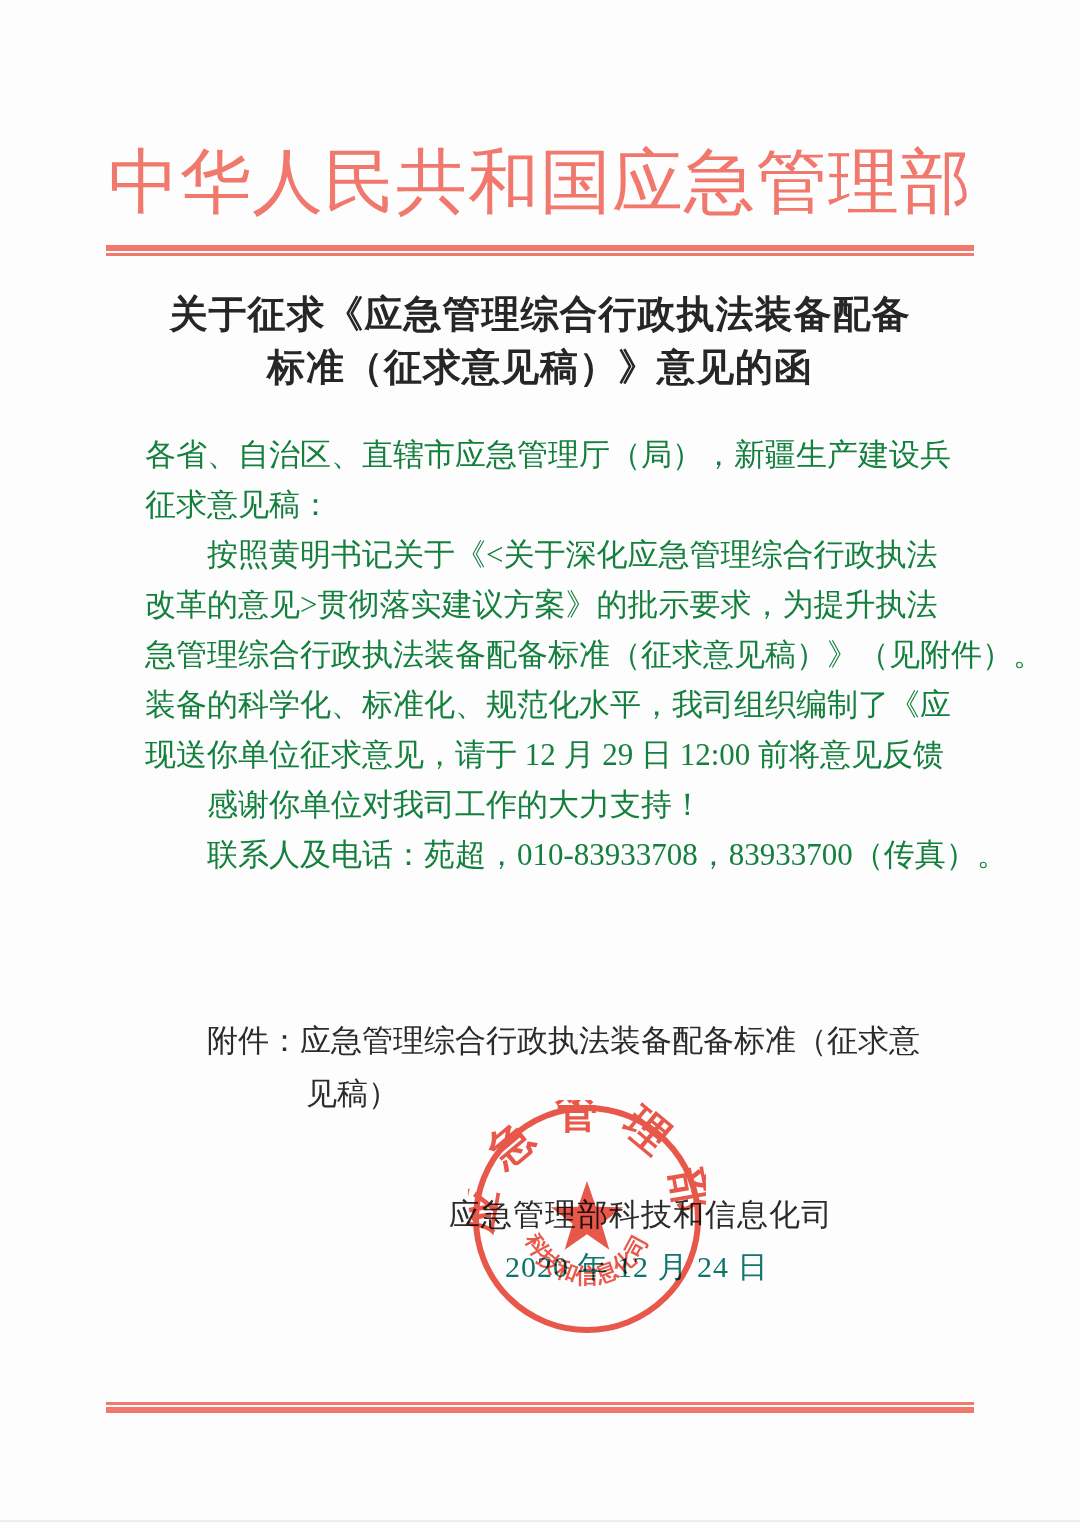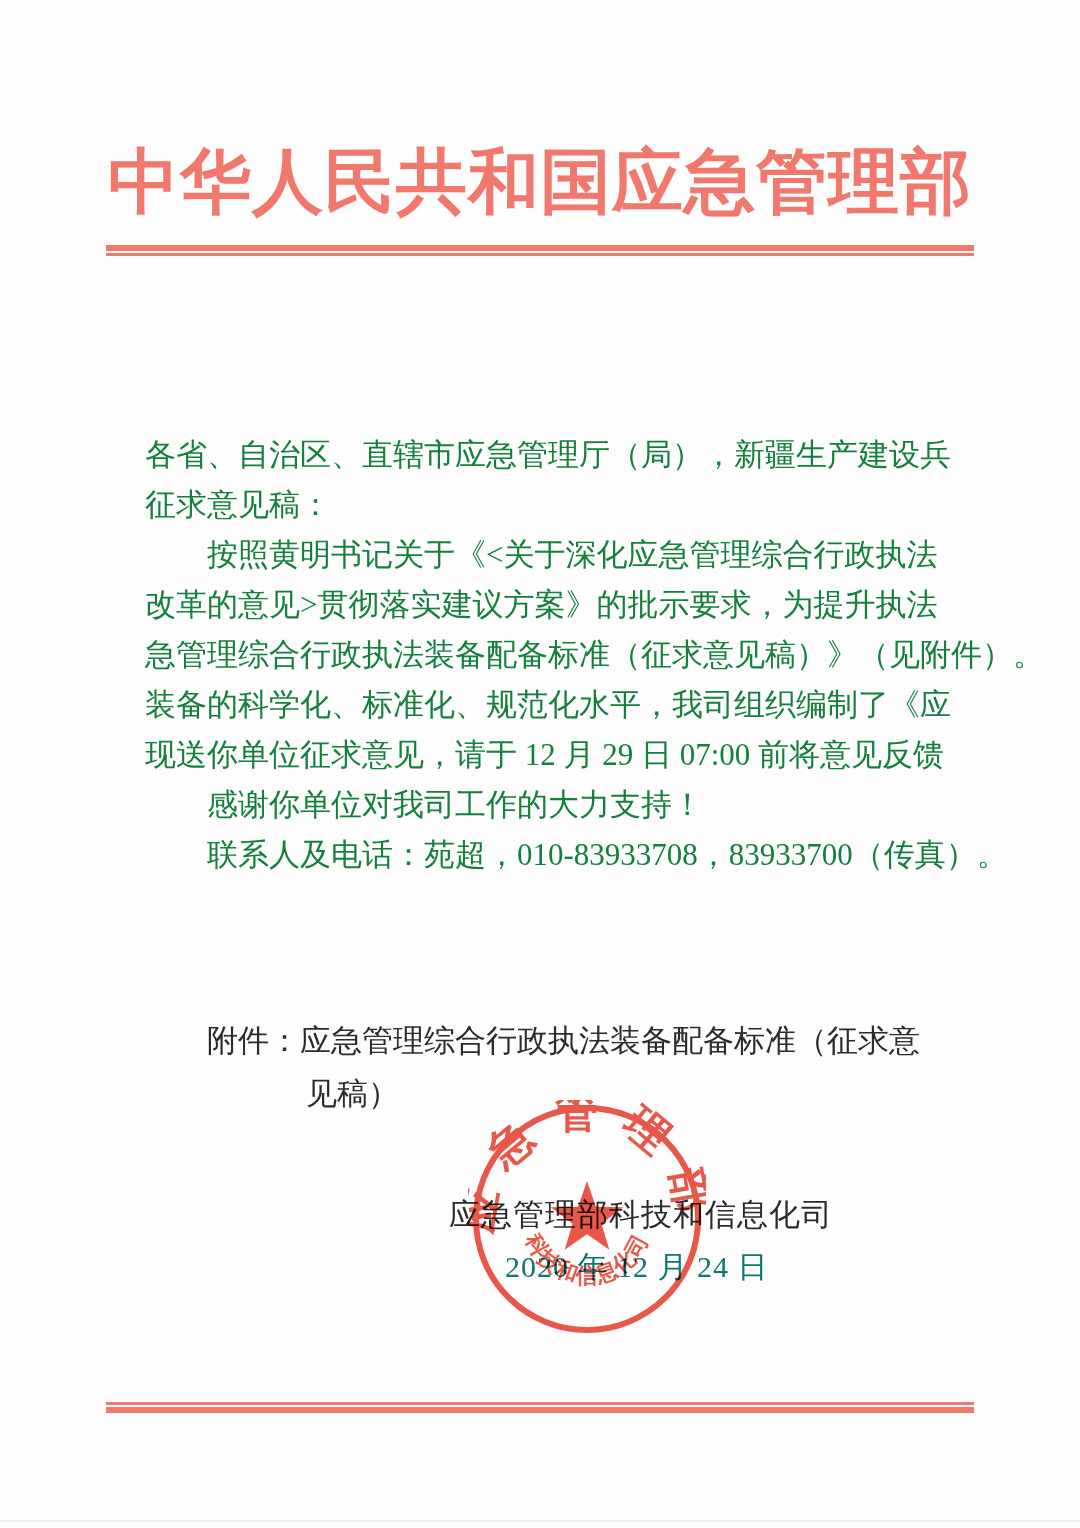--- a/index.html
+++ b/index.html
@@ -16,21 +16,21 @@
   }
 
   
   .letterhead {
     position: absolute;
     top: 143px;
     left: 0;
     width: 100%;
     text-align: center;
     font-size: 71px;
-    font-weight: bold;
+    font-weight: normal;
     letter-spacing: 1px;
     color: #f0786c;
     line-height: 1.1;
     white-space: nowrap;
   }
 
   
   .divider { position: absolute; left: 106px; width: 868px; }
   .divider-top { top: 245px; }
   .divider-bottom { top: 1402px; }
@@ -129,29 +129,33 @@
 <div class="page">
 
   <div class="letterhead">中华人民共和国应急管理部</div>
 
   <div class="divider divider-top">
     <div class="rule rule-thick"></div>
     <div class="rule-gap"></div>
     <div class="rule rule-thin"></div>
   </div>
 
+  <div class="doc-title">
+    <div>关于征求《应急管理综合行政执法装备配备</div>
+    <div>标准（征求意见稿）》意见的函</div>
+  </div>
 
   <div class="body-text">
     <div class="line">各省、自治区、直辖市应急管理厅（局），新疆生产建设兵</div>
     <div class="line">征求意见稿：</div>
     <div class="line ind2">按照黄明书记关于《&lt;关于深化应急管理综合行政执法</div>
     <div class="line">改革的意见&gt;贯彻落实建议方案》的批示要求，为提升执法</div>
     <div class="line">急管理综合行政执法装备配备标准（征求意见稿）》（见附件）。</div>
     <div class="line">装备的科学化、标准化、规范化水平，我司组织编制了《应</div>
-    <div class="line">现送你单位征求意见，请于 12 月 29 日 07:00 前将意见反馈</div>
+    <div class="line">现送你单位征求意见，请于 12 月 29 日 12:00 前将意见反馈</div>
     <div class="line ind2">感谢你单位对我司工作的大力支持！</div>
     <div class="line ind2">联系人及电话：苑超，010-83933708，83933700（传真）。</div>
   </div>
 
   <div class="attachment">
     <div class="ind2">附件：应急管理综合行政执法装备配备标准（征求意</div>
     <div class="ind5">见稿）</div>
   </div>
 
   <div class="signature">应急管理部科技和信息化司</div>

